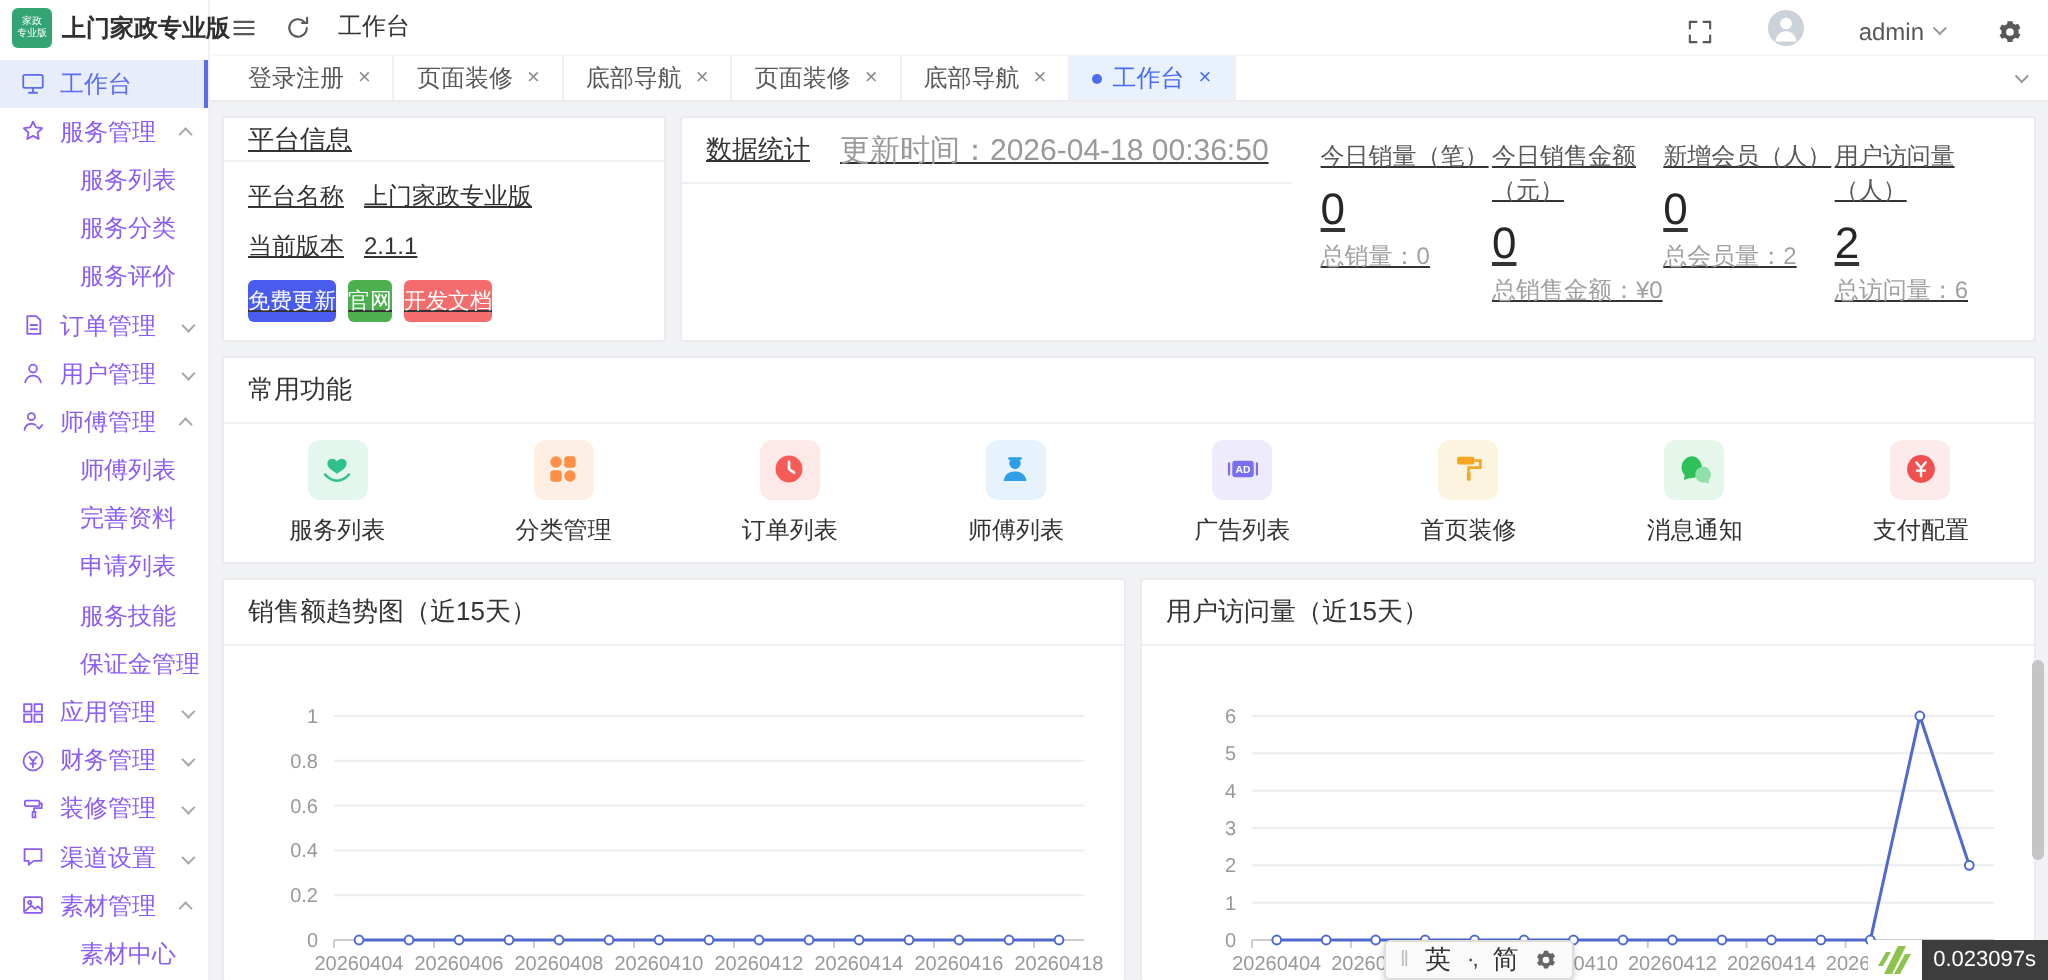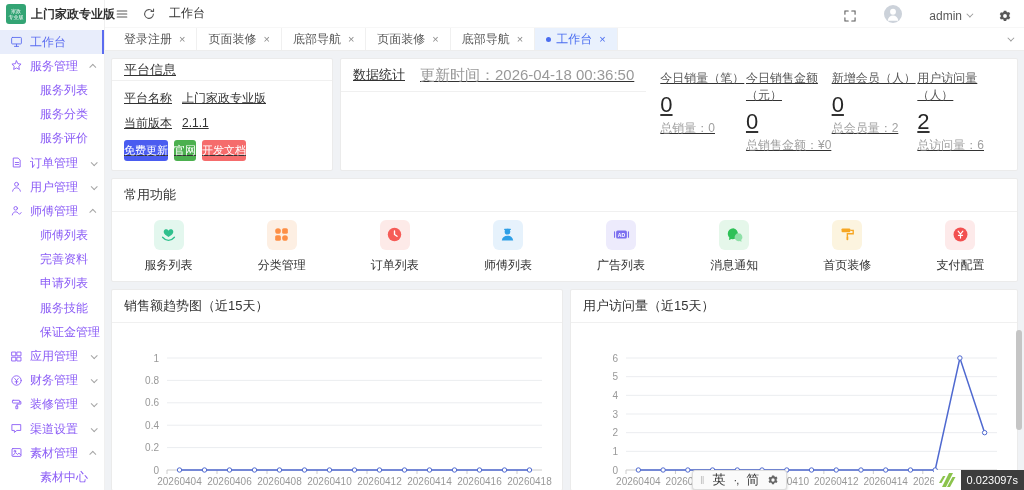--- a/index.html
+++ b/index.html
@@ -396,37 +396,37 @@
             <div class="quick-icon" style="background: rgb(237, 235, 252);">
               <svg viewBox="0 0 24 24">
                 <path d="M3.2 8.5v7M20.8 8.5v7" stroke="#7b6ff0" stroke-width="1.4" stroke-linecap="round" fill="none"></path>
                 <rect x="5.2" y="6.8" width="13.6" height="10.4" rx="2" fill="#7b6ff0"></rect>
                 <text x="12" y="14.8" text-anchor="middle" font-size="6.5" font-weight="bold" fill="#fff" font-family="Liberation Sans, sans-serif">AD</text>
               </svg>
             </div>
             <div class="quick-label">广告列表</div>
           </div>
           <div class="quick-item">
-            <div class="quick-icon" style="background: rgb(229, 247, 234);">
-              <svg viewBox="0 0 24 24">
-                <path fill="#2ec157" d="M10.5 4a7 7 0 0 0-7 7c0 1.9.8 3.6 2 4.9L5 19l3.1-1.2A7 7 0 1 0 10.5 4z"></path>
-                <path fill="#8fe0a8" d="M17 10.5a5 5 0 0 1 3.5 8.6l.4 2.2-2.4-1A5 5 0 1 1 17 10.5z"></path>
-              </svg>
-            </div>
-            <div class="quick-label">消息通知</div>
-          </div>
-          <div class="quick-item">
             <div class="quick-icon" style="background: rgb(252, 244, 223);">
               <svg viewBox="0 0 24 24">
                 <rect x="4.5" y="4.3" width="11" height="4.8" rx="1.2" fill="#f6a623"></rect>
                 <path d="M15.5 6.7h3.7v4.4h-7.4v2.7" fill="none" stroke="#f6a623" stroke-width="1.7"></path>
                 <rect x="10.7" y="13.8" width="2.3" height="5.6" rx="1" fill="#f6a623"></rect>
               </svg>
             </div>
             <div class="quick-label">首页装修</div>
+          </div>
+          <div class="quick-item">
+            <div class="quick-icon" style="background: rgb(229, 247, 234);">
+              <svg viewBox="0 0 24 24">
+                <path fill="#2ec157" d="M10.5 4a7 7 0 0 0-7 7c0 1.9.8 3.6 2 4.9L5 19l3.1-1.2A7 7 0 1 0 10.5 4z"></path>
+                <path fill="#8fe0a8" d="M17 10.5a5 5 0 0 1 3.5 8.6l.4 2.2-2.4-1A5 5 0 1 1 17 10.5z"></path>
+              </svg>
+            </div>
+            <div class="quick-label">消息通知</div>
           </div>
           <div class="quick-item">
             <div class="quick-icon" style="background: rgb(253, 234, 234);">
               <svg viewBox="0 0 24 24">
                 <circle cx="12" cy="12" r="8.8" fill="#f25050"></circle>
                 <path d="M9 7.8l3 3.6 3-3.6M12 11.4v5.1M9.4 13h5.2" stroke="#fff" stroke-width="1.5" fill="none" stroke-linecap="round"></path>
               </svg>
             </div>
             <div class="quick-label">支付配置</div>
           </div>

